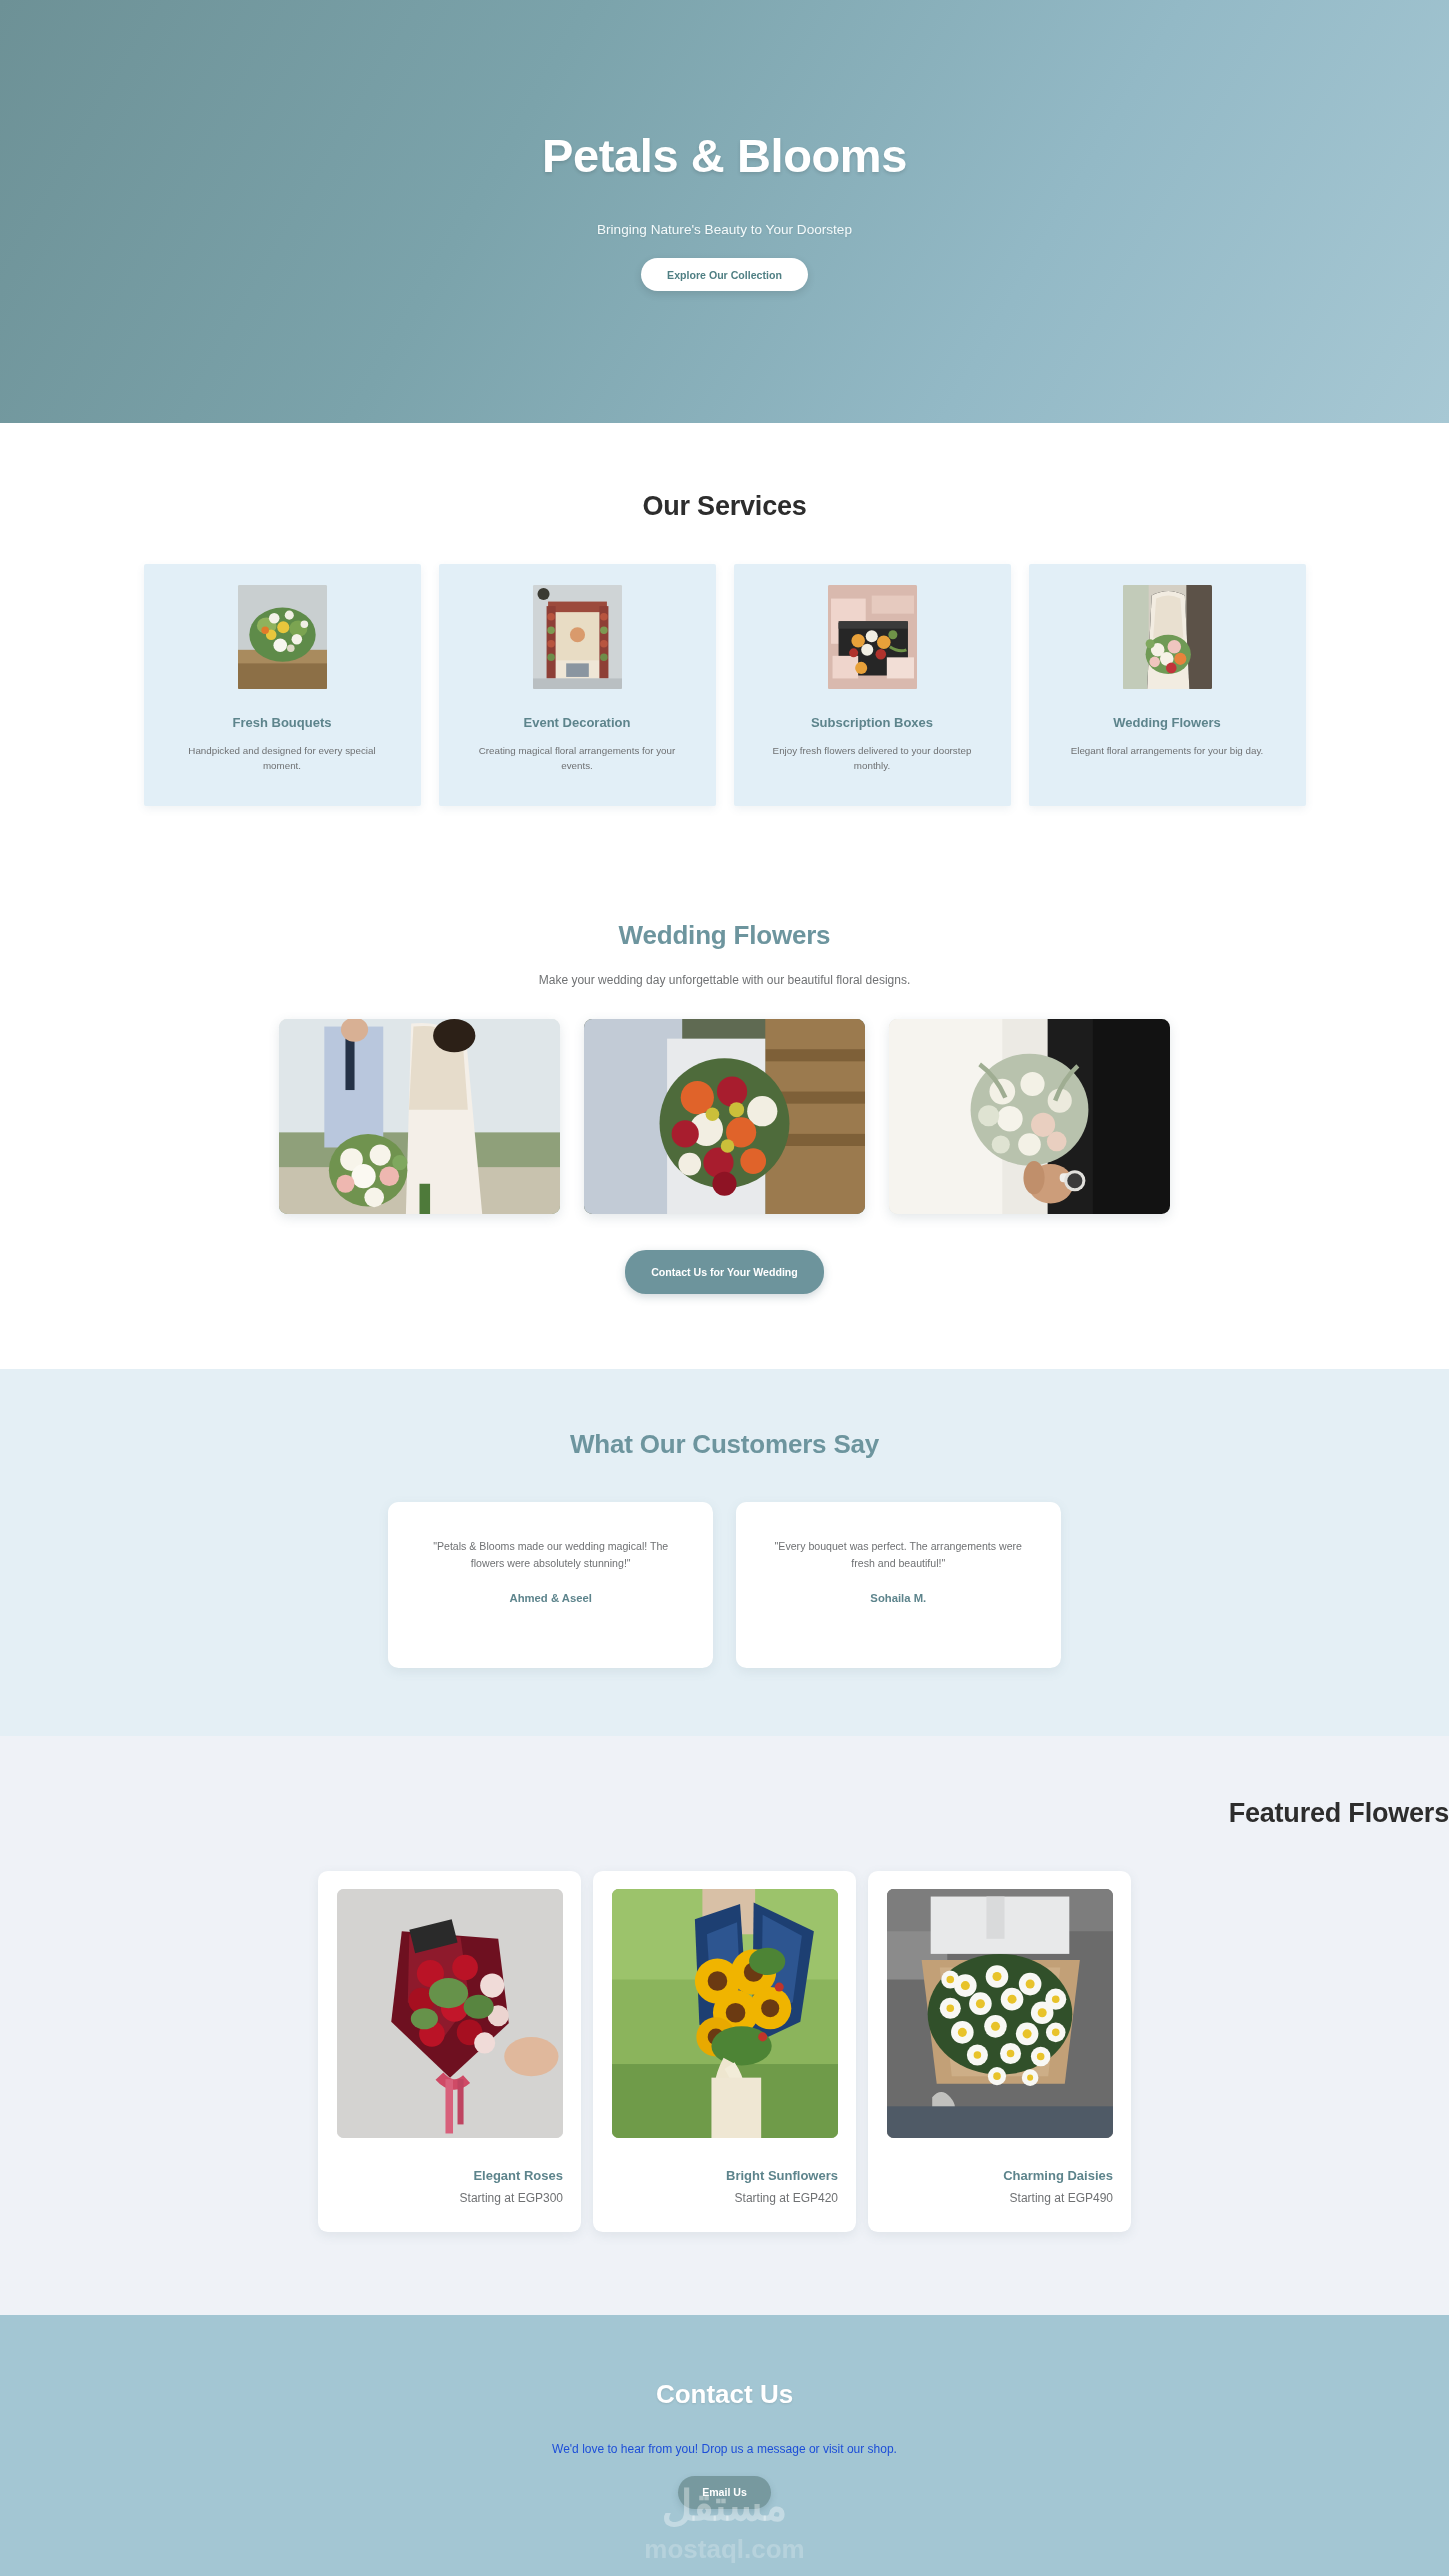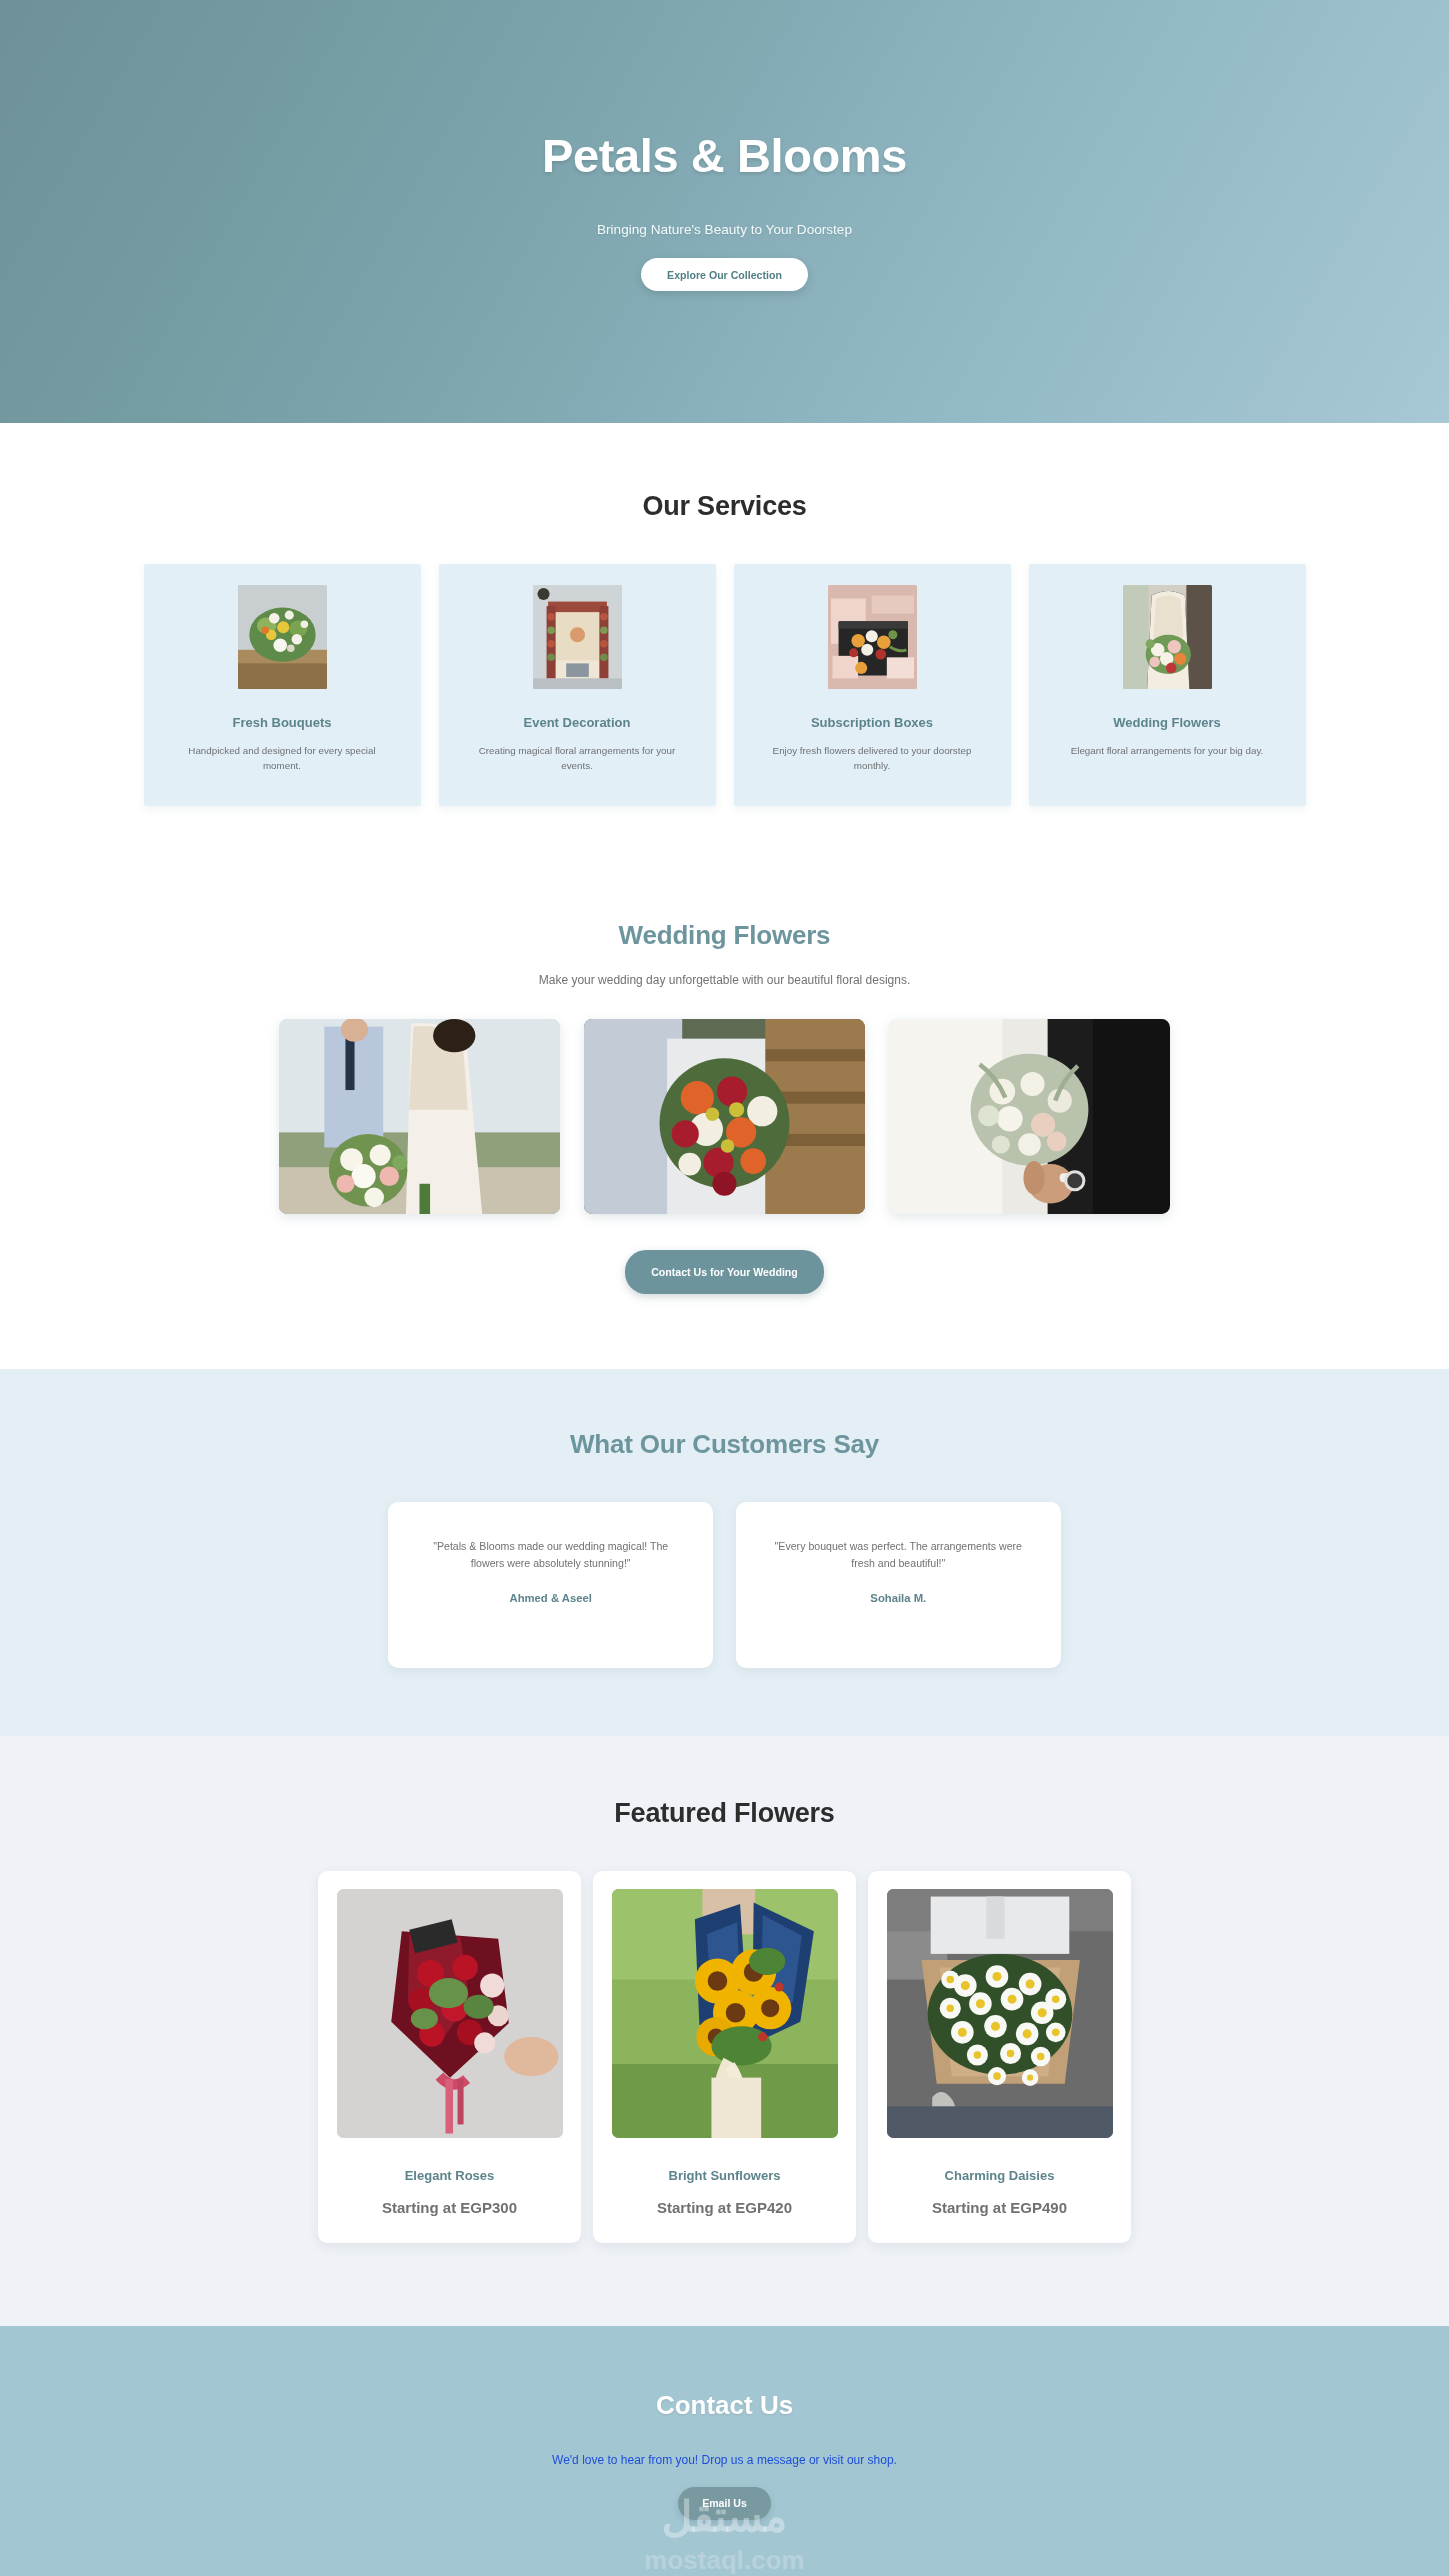--- a/index.html
+++ b/index.html
@@ -181,21 +181,21 @@
     margin-top: 19.6px;
     font-size: 11.3px;
     font-weight: bold;
     color: #5d848c;
   }
 
   
   .featured {
     background: #eff2f7;
     padding: 62px 0 83px 0;
-    text-align: center;
+    text-align: right;
   }
   .featured-grid {
     margin: 42px auto 0 auto;
     width: 906px;
     display: flex;
     justify-content: center;
     gap: 12px;
   }
   .featured-card {
     width: 263px;
@@ -213,24 +213,23 @@
     margin: 0 auto;
   }
   .featured-img svg { display: block; width: 100%; height: 100%; }
   .featured-name {
     margin-top: 30px;
     font-size: 13px;
     font-weight: bold;
     color: #5d848c;
   }
   .featured-price {
-    margin-top: 16px;
-    font-size: 15px;
+    margin-top: 8px;
+    font-size: 12px;
     color: #6f7173;
-    font-weight: bold;
   }
 
   
   .contact {
     background: #a3c6d3;
     padding: 64px 0 0 0;
     text-align: center;
     height: 266px;
     position: relative;
   }

